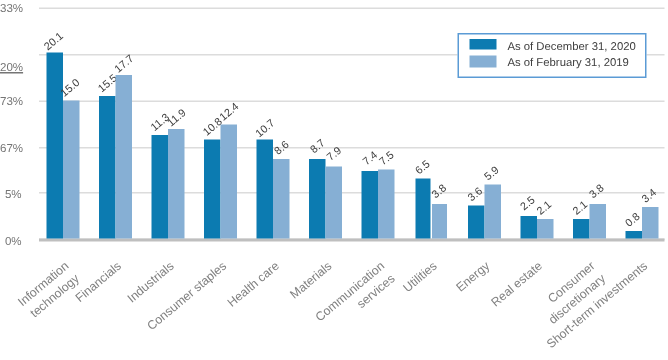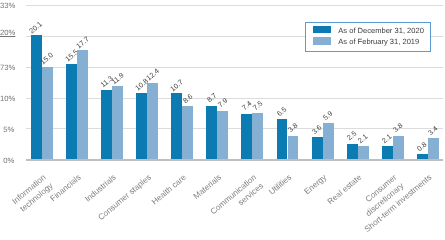--- a/index.html
+++ b/index.html
@@ -28,25 +28,25 @@
 </head>
 <body>
 
 <div id="chart">
   <div class="plot-area" id="grid-layer">
       <div class="gridline" style="left: 26px; width: 417px; top: 159.3px; background: rgb(220, 220, 220);"></div>
       <div class="ytick" style="top: 155.5px;">0%</div>
       <div class="gridline" style="left: 26px; width: 417px; top: 128.46px; background: rgb(220, 220, 220);"></div>
       <div class="ytick" style="top: 124.66px;">5%</div>
       <div class="gridline" style="left: 26px; width: 417px; top: 97.62px; background: rgb(220, 220, 220);"></div>
-      <div class="ytick" style="top: 93.82px;">10%</div>
+      <div class="ytick" style="top: 93.82px;">67%</div>
       <div class="gridline" style="left: 26px; width: 417px; top: 66.78px; background: rgb(220, 220, 220);"></div>
       <div class="ytick" style="top: 62.98px;">73%</div>
       <div class="gridline" style="left: 26px; width: 417px; top: 35.94px; background: rgb(220, 220, 220);"></div>
-      <div class="ytick" style="top: 28px; text-decoration: underline;">20%</div>
+      <div class="ytick" style="top: 40px; text-decoration: underline;">20%</div>
       <div class="gridline" style="left: 26px; width: 417px; top: 5.1px; background: rgb(220, 220, 220);"></div>
       <div class="ytick" style="top: 1.3px;">33%</div>
       <div class="axisline" style="left: 26px; width: 417px; top: 159.3px; background: rgb(191, 191, 191);"></div>
     </div>
   <div class="plot-area" id="bars-layer">
       <div class="bar" style="left: 31px; width: 10.95px; height: 123.977px; top: 35.3232px; background: rgb(12, 123, 177);"></div>
       <div class="vlabel" style="left: 38.475px; bottom: 203.877px;">20.1</div>
       <div class="bar" style="left: 41.95px; width: 10.95px; height: 92.52px; top: 66.78px; background: rgb(134, 175, 212);"></div>
       <div class="vlabel" style="left: 49.425px; bottom: 172.42px;">15.0</div>
       <div class="bar" style="left: 66.08px; width: 10.95px; height: 95.604px; top: 63.696px; background: rgb(12, 123, 177);"></div>

